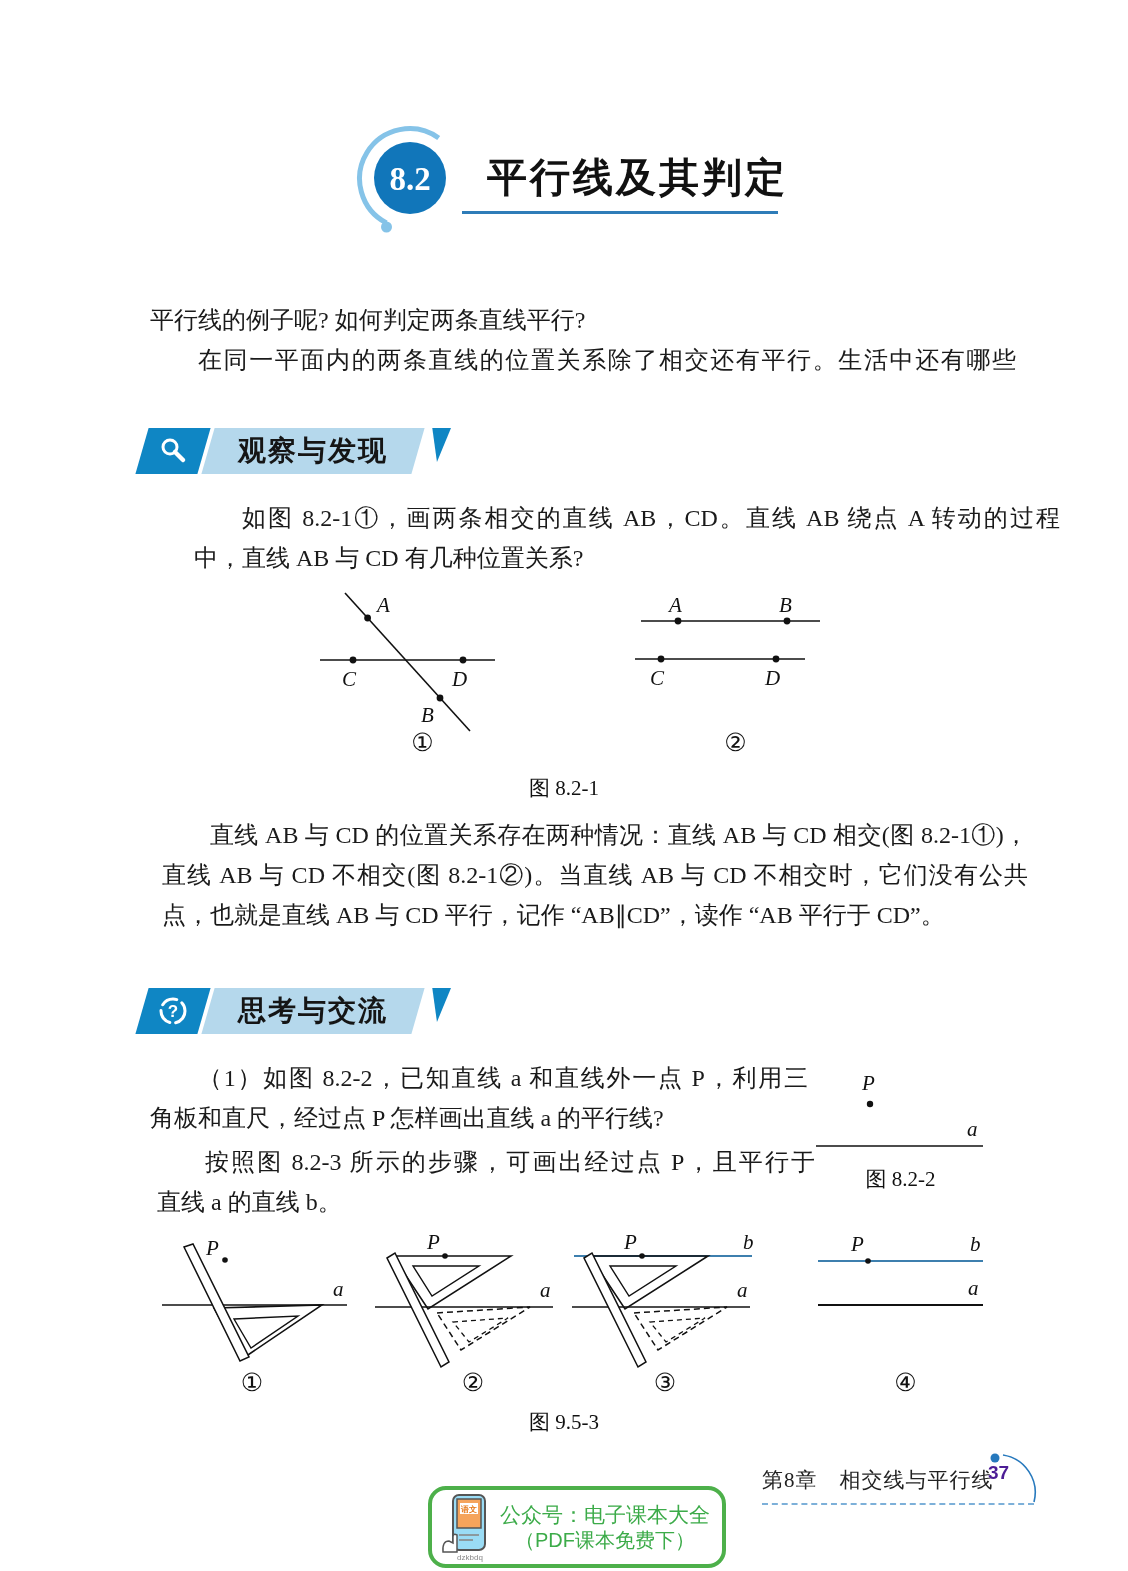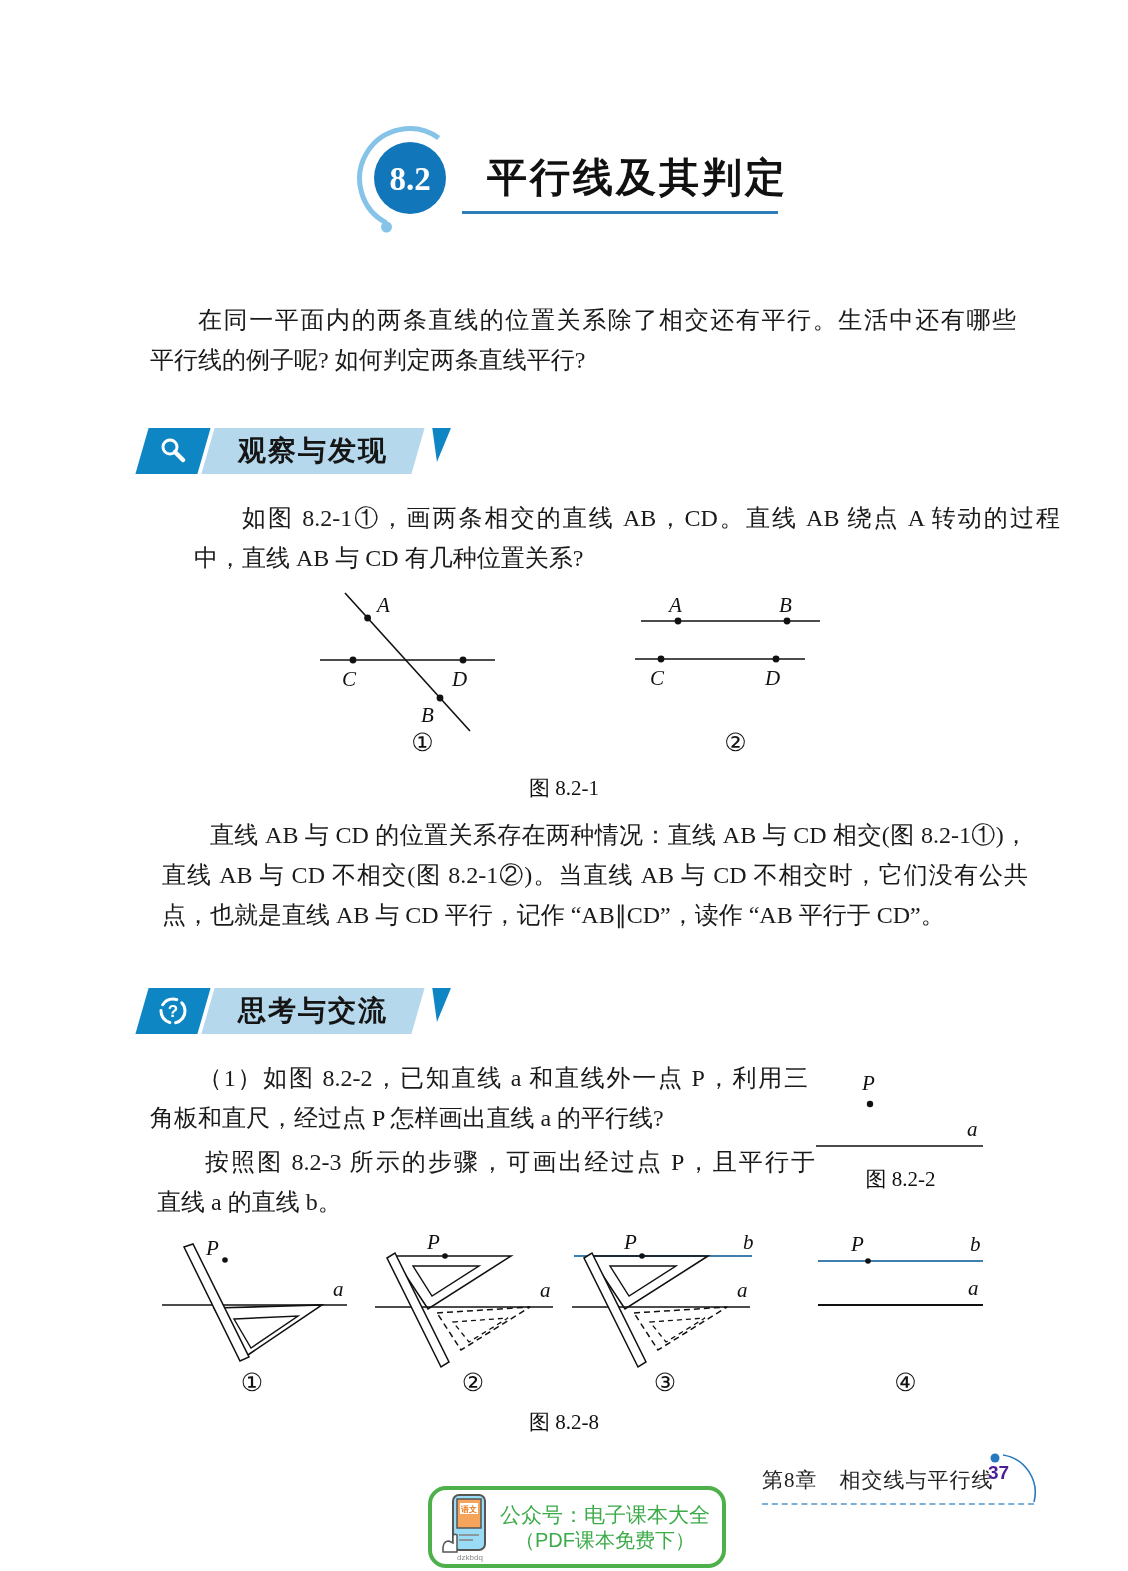--- a/index.html
+++ b/index.html
@@ -61,22 +61,22 @@
   <svg class="sec-badge" width="126" height="126" viewBox="0 0 126 126">
     <path d="M 86.7 14 A 50 50 0 1 0 34.5 99" fill="none" stroke="#85c3e8" stroke-width="5"></path>
     <circle cx="34.5" cy="103" r="5.5" fill="#85c3e8"></circle>
     <circle cx="58" cy="54" r="36" fill="#1176ba"></circle>
     <text x="58" y="66" text-anchor="middle" font-family="Liberation Serif, serif" font-weight="bold" font-size="33" fill="#ffffff">8.2</text>
   </svg>
   <div class="sec-title">平行线及其判定</div>
   <div class="title-rule"></div>
 
   <div class="para" style="left:150px;top:300px;width:866px;">
+    <div class="tline last">平行线的例子呢? 如何判定两条直线平行?</div>
     <div class="tline indent">在同一平面内的两条直线的位置关系除了相交还有平行。生活中还有哪些</div>
-    <div class="tline last">平行线的例子呢? 如何判定两条直线平行?</div>
   </div>
 
   <div class="banner" style="left:142px;top:428px;">
     <div class="icon-cell">
       <span>
         <svg width="30" height="30" viewBox="0 0 30 30">
           <circle cx="12" cy="11" r="7" fill="none" stroke="#ffffff" stroke-width="3"></circle>
           <line x1="17" y1="16" x2="25" y2="24" stroke="#ffffff" stroke-width="4.5" stroke-linecap="round"></line>
         </svg>
       </span>
@@ -202,21 +202,21 @@
     <line x1="30" y1="26" x2="195" y2="26" stroke="#3d7fae" stroke-width="1.8"></line>
     <circle cx="80" cy="26" r="2.8" fill="#111"></circle>
     <text class="mt" x="180" y="60">a</text>
     <line x1="30" y1="70" x2="195" y2="70" stroke="#111" stroke-width="1.8"></line>
   </svg>
 
   <div class="fig-num" style="left:152px;top:1368px;width:200px;">①</div>
   <div class="fig-num" style="left:373px;top:1368px;width:200px;">②</div>
   <div class="fig-num" style="left:570px;top:1368px;width:190px;">③</div>
   <div class="fig-num" style="left:788px;top:1368px;width:235px;">④</div>
-  <div class="cap" style="left:0;top:1408px;width:1128px;">图 8.2-8</div>
+  <div class="cap" style="left:0;top:1408px;width:1128px;">图 9.5-3</div>
 
   <div class="foot-chapter">第8章　相交线与平行线</div>
   <div class="foot-page">37</div>
   <div class="foot-dash"></div>
   <svg class="foot-arc" width="64" height="60" viewBox="0 0 64 60">
     <circle cx="15" cy="10" r="4.5" fill="#2779bd"></circle>
     <path d="M 23 7 A 38 38 0 0 1 54 54" fill="none" stroke="#2779bd" stroke-width="1.6"></path>
   </svg>
 
   <div class="promo">

